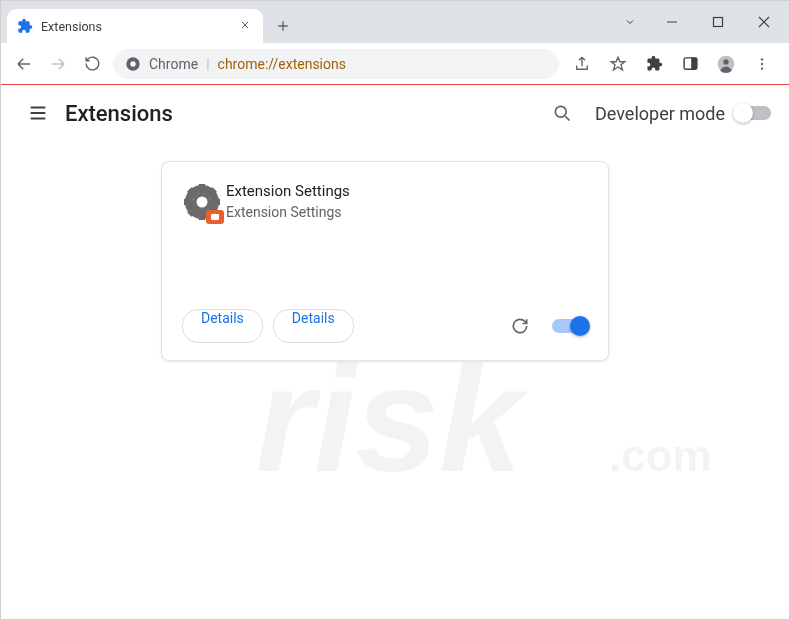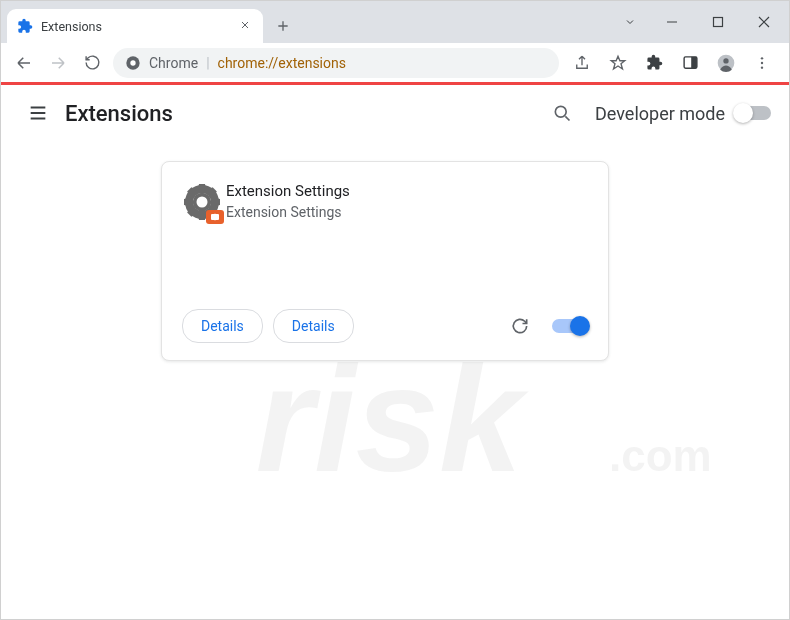--- a/index.html
+++ b/index.html
@@ -41,21 +41,21 @@
     display: flex; align-items: center; gap: 0;
     padding-right: 2px;
   }
   .wc { width: 46px; height: 38px; display:flex;align-items:center;justify-content:center; color:#3c4043;}
   .wc svg { width: 12px; height: 12px; }
   .wc.chev { width: 38px; }
 
   
   .toolbar {
     height: 42px; background:#fff; display:flex; align-items:center;
-    padding: 0 6px; border-bottom: 3px solid #ef4444;
+    padding: 0 6px; border-bottom: 1px solid #ef4444;
   }
   .tb-btn { width: 34px; height: 34px; display:flex;align-items:center;justify-content:center; color:#5f6368;}
   .tb-btn.disabled { color:#b9bbbe; }
   .omnibox {
     flex: 1; height: 30px; background:#f1f3f4; border-radius: 15px;
     display:flex; align-items:center; padding: 0 12px; margin: 0 6px 0 4px;
     color:#5f6368; font-size: 14px;
   }
   .omnibox .chrome-logo { width:16px;height:16px;margin-right:8px;display:flex;align-items:center;justify-content:center;}
   .omnibox .chrome-label { color:#5f6368; font-size:14px; }
@@ -96,21 +96,21 @@
   .card-body { display:flex; gap:0; }
   .ext-ic { width:44px; height:44px; flex:0 0 44px; position:relative; }
   .ext-info { flex:1; }
   .ext-name { font-size:15px; color:#202124; margin-bottom:4px;}
   .ext-desc { font-size:14px; color:#5f6368; }
   .card-footer {
     margin-top:auto; padding-top:20px; display:flex; align-items:center;
   }
   .btn {
     height: 34px; padding: 0 18px; border:1px solid #dadce0; background:#fff;
-    color:#1a73e8; border-radius:16px; font-size:14px; display:flex;align-items:center;
+    color:#1a73e8; border-radius:16px; font-size:14px; display:flex;
     margin-right:10px; cursor:pointer;
   }
   .footer-spacer { flex:1; }
   .reload-ic { width:36px;height:36px; display:flex;align-items:center;justify-content:center; color:#5f6368; margin-right:14px;}
 </style>
 </head>
 <body>
 
 <div class="watermark">
   <svg viewBox="0 0 680 400">

